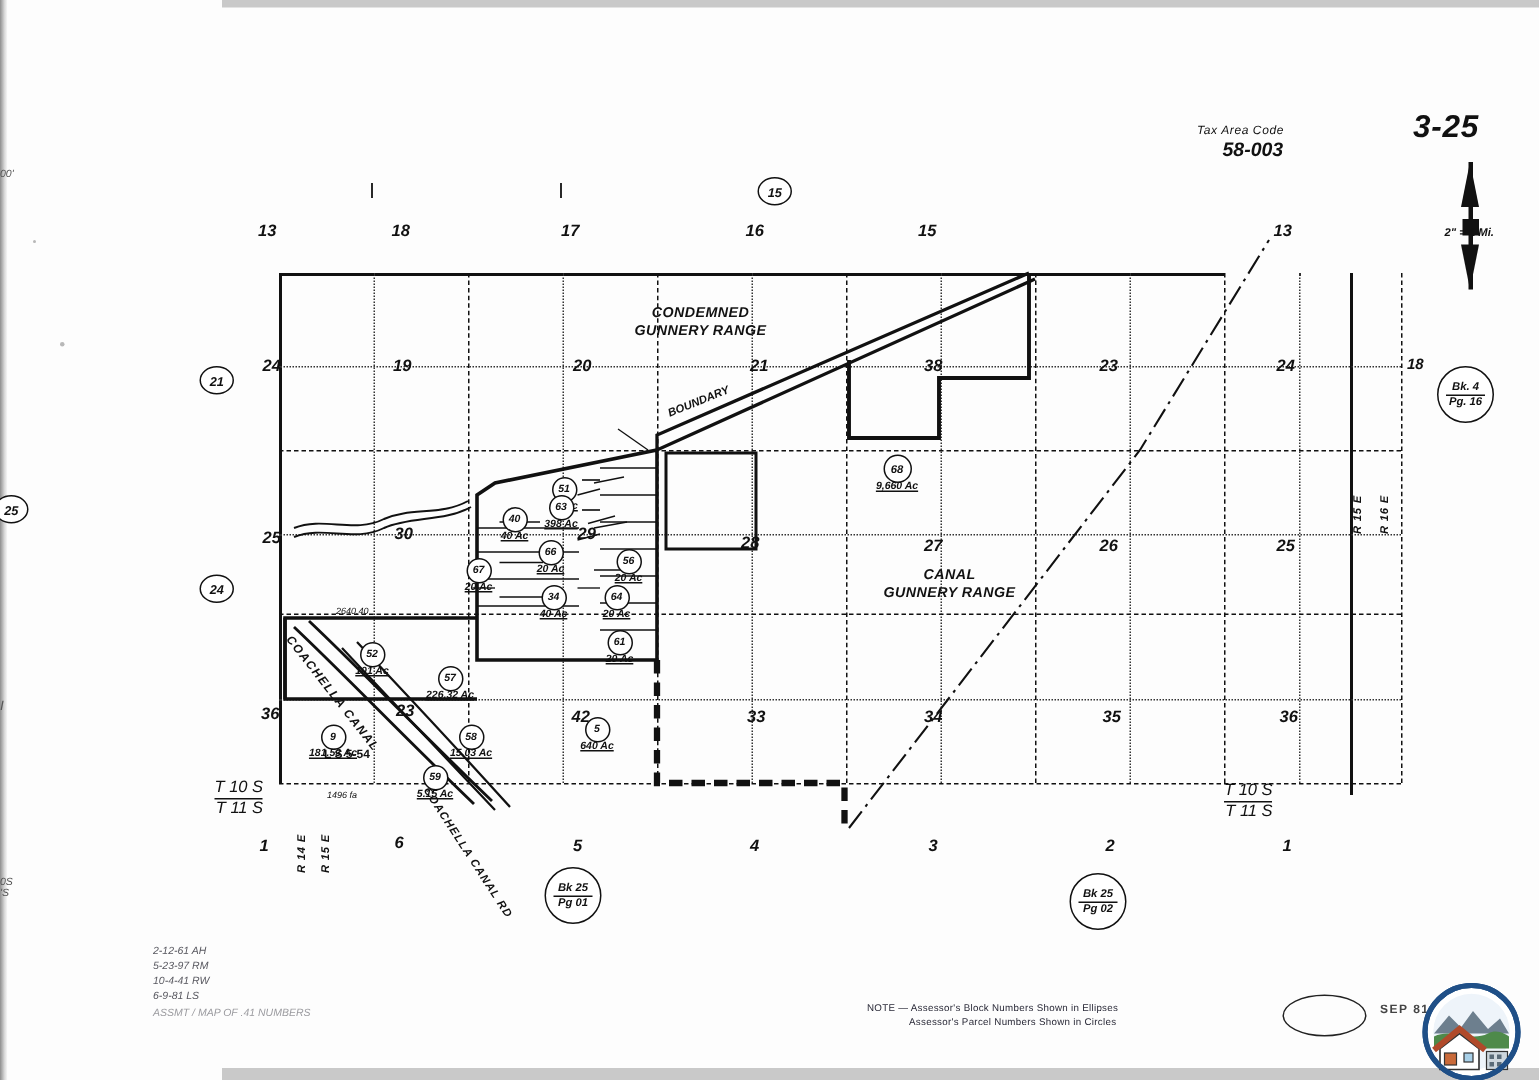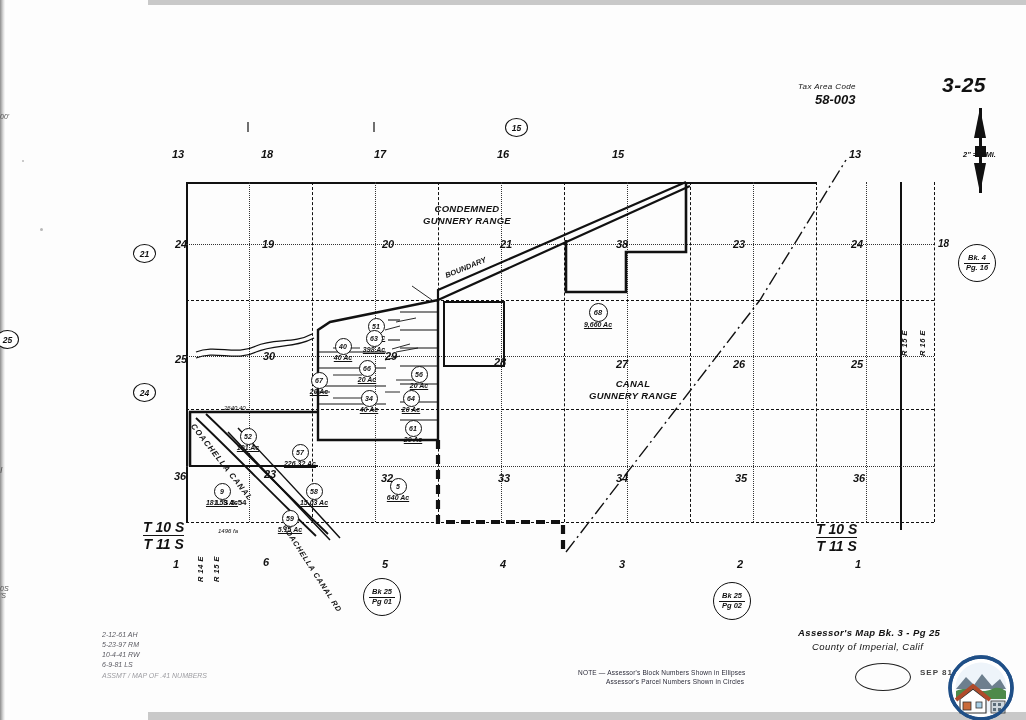--- a/index.html
+++ b/index.html
@@ -71,22 +71,22 @@
   .bkref .ln2{border-top:1.3px solid #111;padding-top:0px;width:26px;text-align:center;}
 
   
   .maplbl{position:absolute;font-size:9.5px;font-weight:bold;font-style:italic;
           text-align:center;line-height:1.3;letter-spacing:.3px;}
   .vlabel{position:absolute;font-size:7.5px;font-weight:bold;font-style:italic;
           writing-mode:vertical-rl;transform:rotate(180deg);letter-spacing:.5px;}
   .rotlbl{position:absolute;font-size:8px;font-weight:bold;font-style:italic;white-space:nowrap;}
 
   
-  .tfrac{position:absolute;font-size:14px;font-weight:bold;font-style:italic;
-         text-align:center;line-height:1.15;}
+  .tfrac{position:absolute;font-size:11px;font-weight:normal;font-style:italic;
+         text-align:right;line-height:1.15;}
   .tfrac .b{border-top:1.3px solid #111;}
 
   
   #revs{position:absolute;left:102px;top:630px;font-size:7px;font-style:italic;
         color:#3b3b44;line-height:1.45;opacity:.85;}
   #note{position:absolute;left:578px;top:668px;font-size:6.5px;color:#2a2a38;
         line-height:1.45;letter-spacing:.2px;}
   #amap{position:absolute;left:798px;top:626px;font-size:9.5px;font-weight:bold;
         font-style:italic;letter-spacing:.4px;line-height:1.5;}
   #amap .sub{font-weight:normal;padding-left:14px;}
@@ -256,21 +256,21 @@
   <div class="secnum" style="left:175px;top:353px;">25</div>
   <div class="secnum" style="left:263px;top:350px;">30</div>
   <div class="secnum" style="left:385px;top:350px;">29</div>
   <div class="secnum" style="left:494px;top:356px;">28</div>
   <div class="secnum" style="left:616px;top:358px;">27</div>
   <div class="secnum" style="left:733px;top:358px;">26</div>
   <div class="secnum" style="left:851px;top:358px;">25</div>
 
   <div class="secnum" style="left:174px;top:470px;">36</div>
   <div class="secnum" style="left:264px;top:468px;">23</div>
-  <div class="secnum" style="left:381px;top:472px;">32</div>
+  <div class="secnum" style="left:381px;top:472px;">42</div>
   <div class="secnum" style="left:498px;top:472px;">33</div>
   <div class="secnum" style="left:616px;top:472px;">34</div>
   <div class="secnum" style="left:735px;top:472px;">35</div>
   <div class="secnum" style="left:853px;top:472px;">36</div>
 
   <div class="secnum" style="left:173px;top:558px;">1</div>
   <div class="secnum" style="left:263px;top:556px;">6</div>
   <div class="secnum" style="left:382px;top:558px;">5</div>
   <div class="secnum" style="left:500px;top:558px;">4</div>
   <div class="secnum" style="left:619px;top:558px;">3</div>
@@ -382,24 +382,20 @@
     <div>10-4-41  RW</div>
     <div>6-9-81  LS</div>
     <div style="opacity:.6;">ASSMT  /  MAP OF  .41  NUMBERS</div>
   </div>
 
   <div id="note">
     <div>NOTE — Assessor's Block Numbers Shown in Ellipses</div>
     <div style="padding-left:28px;">Assessor's Parcel Numbers Shown in Circles</div>
   </div>
 
-  <div id="amap">
-    <div>Assessor's  Map  Bk. 3 - Pg 25</div>
-    <div class="sub">County of  Imperial,  Calif</div>
-  </div>
 
   <div id="stamp-oval"></div>
   <div id="stamp-txt">SEP 81</div>
 
   <svg id="logo" viewBox="0 0 66 66">
     <circle cx="33" cy="33" r="31" fill="#ffffff" stroke="#1f4f87" stroke-width="3.4"></circle>
     <circle cx="33" cy="33" r="25.5" fill="#eef4fa"></circle>
     <path d="M8 34 L18 22 L26 30 L34 19 L44 31 L52 24 L58 34 Z" fill="#6d7f8e"></path>
     <path d="M8 36 C20 30 32 40 44 34 C50 31 55 34 58 36 L58 44 L8 44 Z" fill="#4e8a4a"></path>
     <path d="M12 58 L12 44 L25 34 L38 44 L38 58 Z" fill="#ffffff" stroke="#333" stroke-width="1.1"></path>

